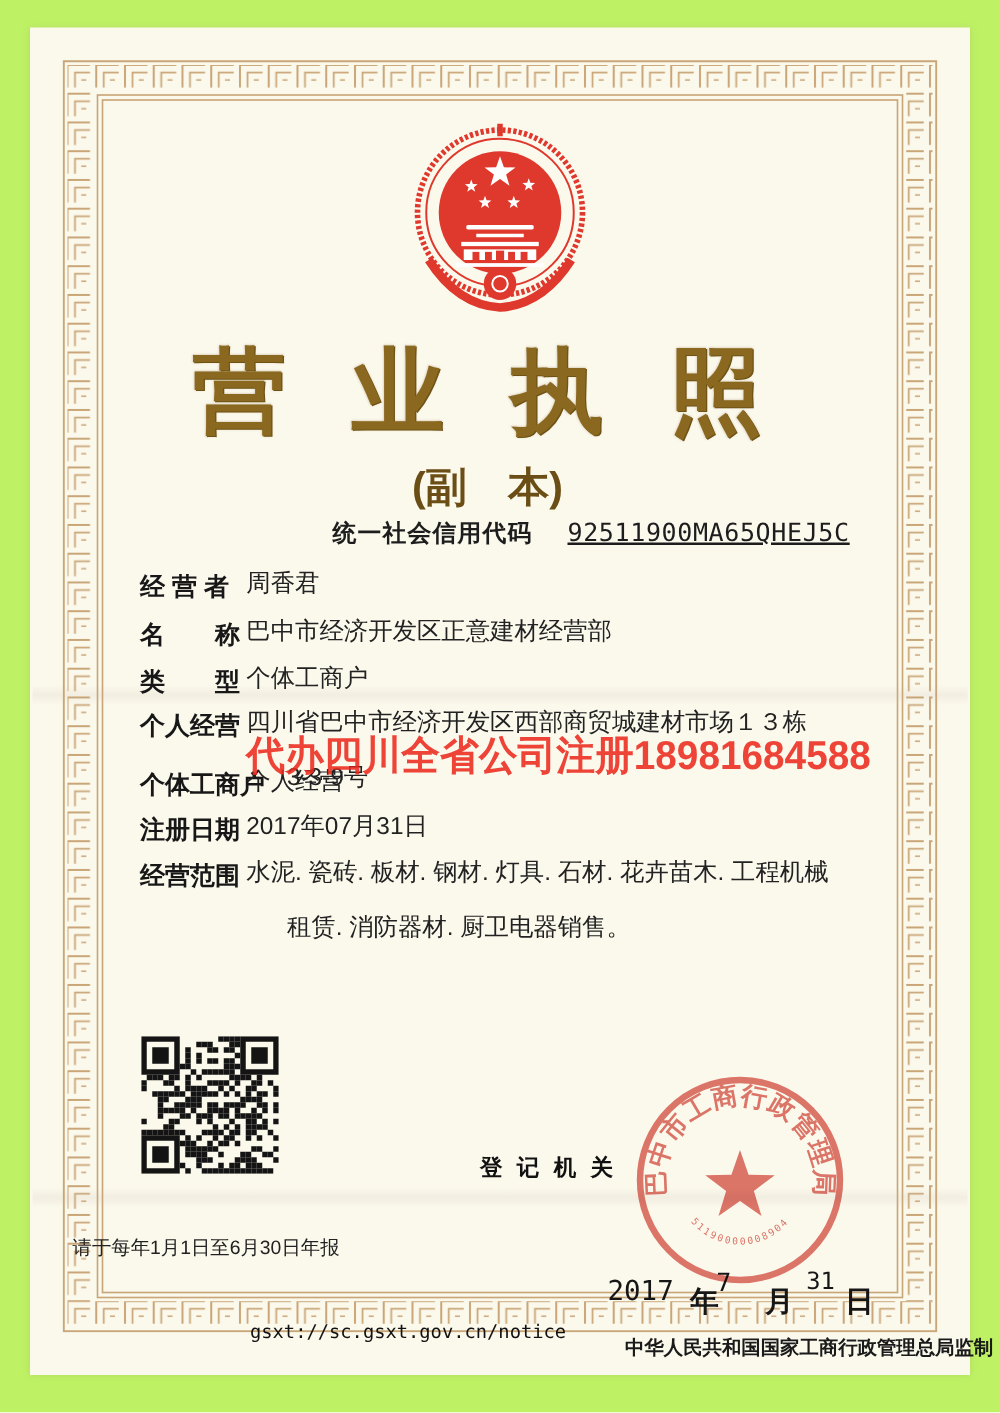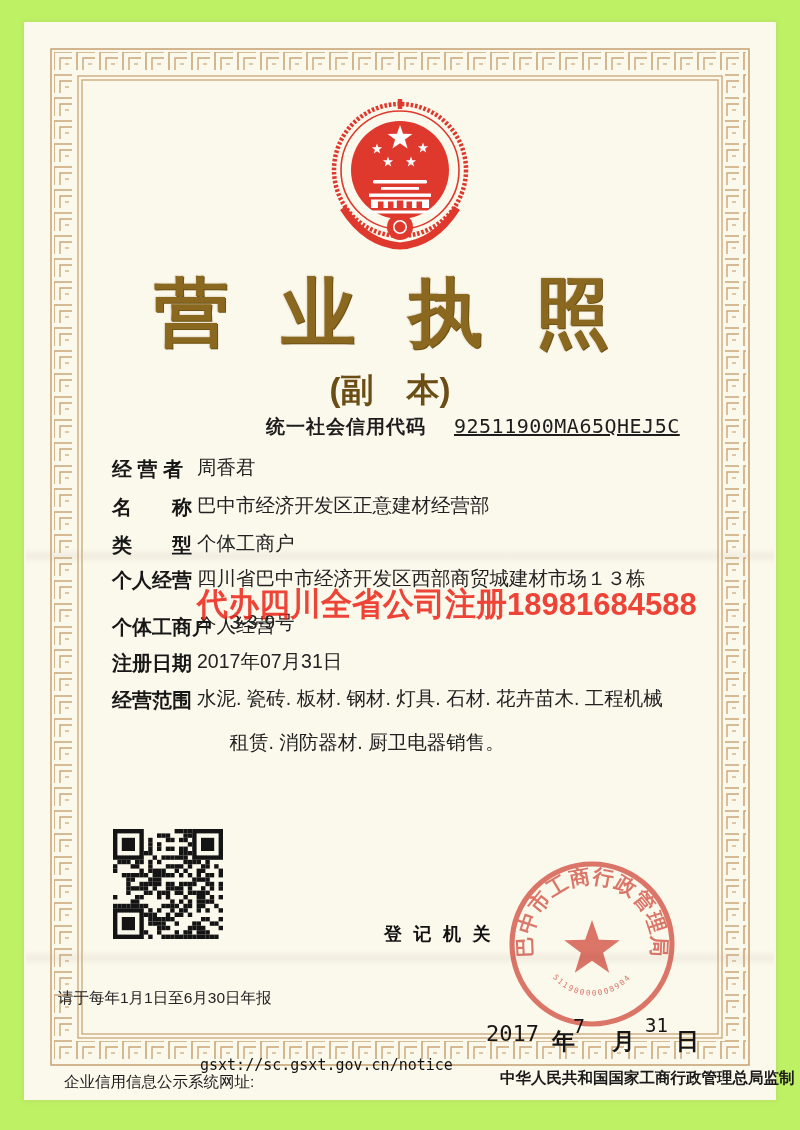--- a/index.html
+++ b/index.html
@@ -406,15 +406,14 @@
       <textPath href="#arcTop" startOffset="50%" text-anchor="middle">巴中市工商行政管理局</textPath>
     </text>
     <text font-size="9" fill="#d85a50" letter-spacing="2" font-family="DejaVu Sans Mono, monospace">
       <textPath href="#arcBot" startOffset="50%" text-anchor="middle">51190000008904</textPath>
     </text>
   </svg>
 
   <div class="note">请于每年1月1日至6月30日年报</div>
 
   <div class="footer-url">gsxt://sc.gsxt.gov.cn/notice</div>
-  <div class="footer-label">企业信用信息公示系统网址:</div>
   <div class="footer-issuer">中华人民共和国国家工商行政管理总局监制</div>
 </div>
 
 </body></html>

